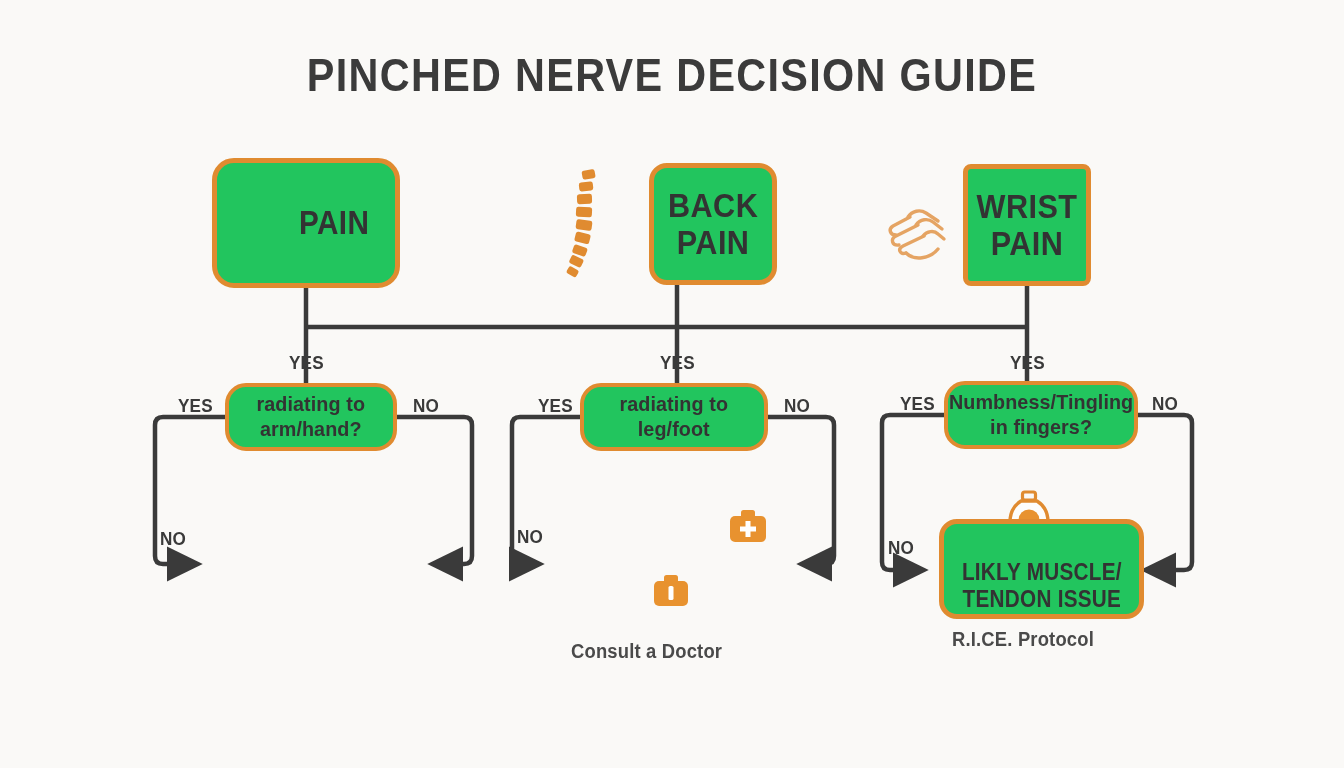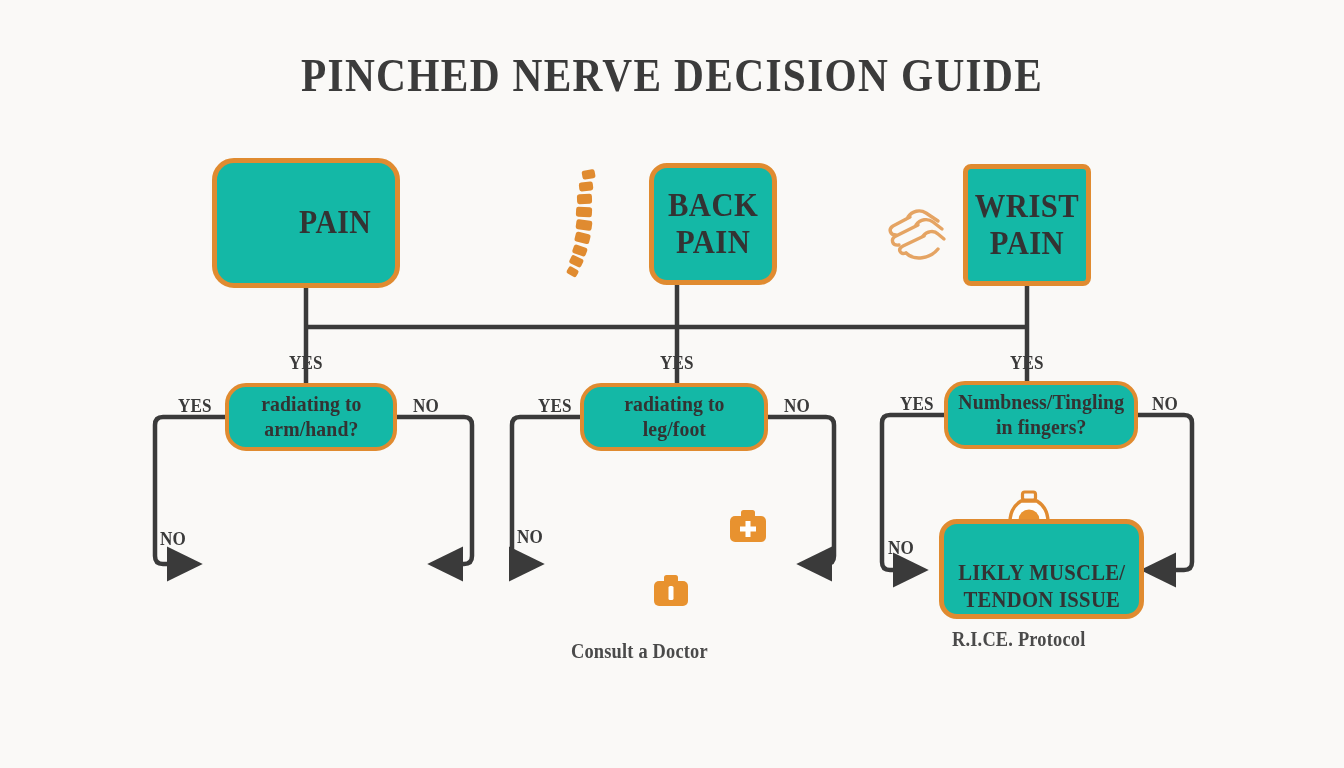--- a/index.html
+++ b/index.html
@@ -13,21 +13,20 @@
     background: #faf9f7;
     font-family: "Liberation Sans", sans-serif;
     overflow: hidden;
     position: relative;
   }
   #canvas {
     position: absolute;
     left: 0; top: 0;
     width: 1344px;
     height: 620px;
-    font-family: Liberation Serif, serif;
   }
   #svg-layer {
     position: absolute;
     left: 0; top: 0;
     width: 1344px;
     height: 768px;
     pointer-events: none;
   }
 
   
@@ -44,21 +43,21 @@
     color: #3b3b3b;
     transform: scaleX(0.88);
     transform-origin: center top;
     white-space: nowrap;
   }
 
   
   .node {
     position: absolute;
     box-sizing: border-box;
-    background: #14b8a6;
+    background: #22c55e;
     border: 5px solid #e08b30;
     border-radius: 18px;
     display: flex;
     align-items: center;
     justify-content: center;
     text-align: center;
     color: #333333;
   }
   .node-label {
     font-weight: bold;

